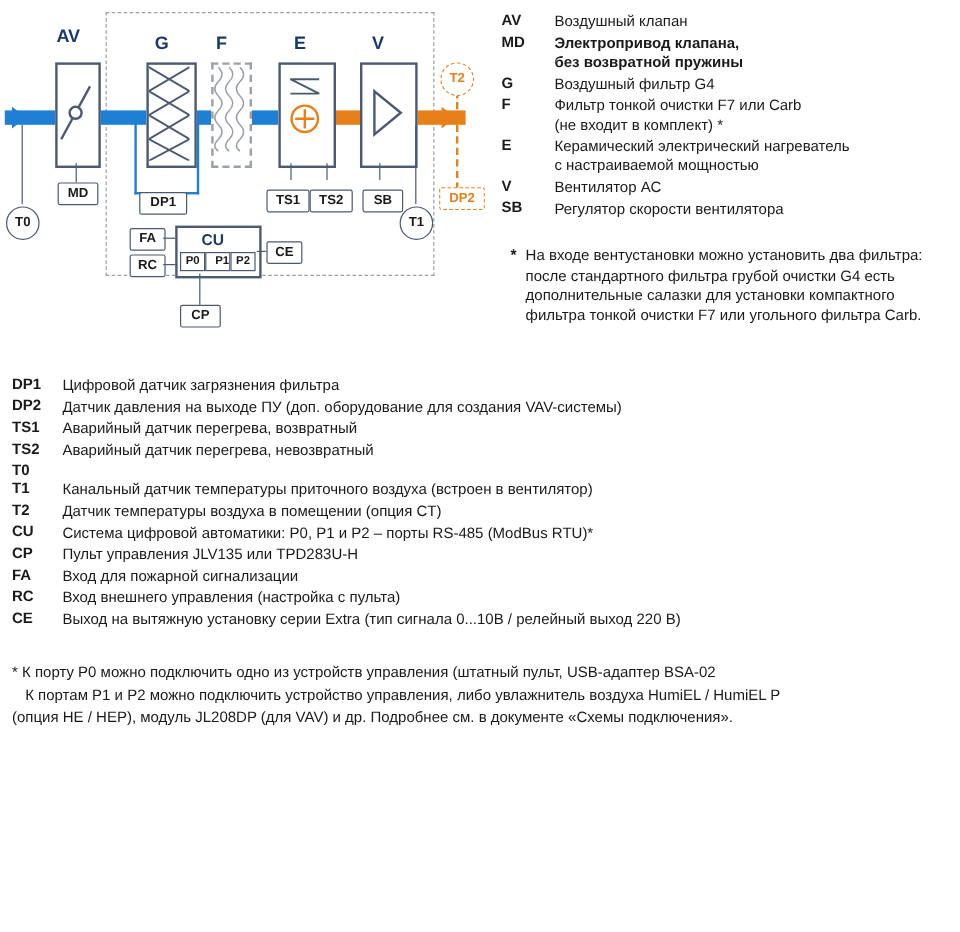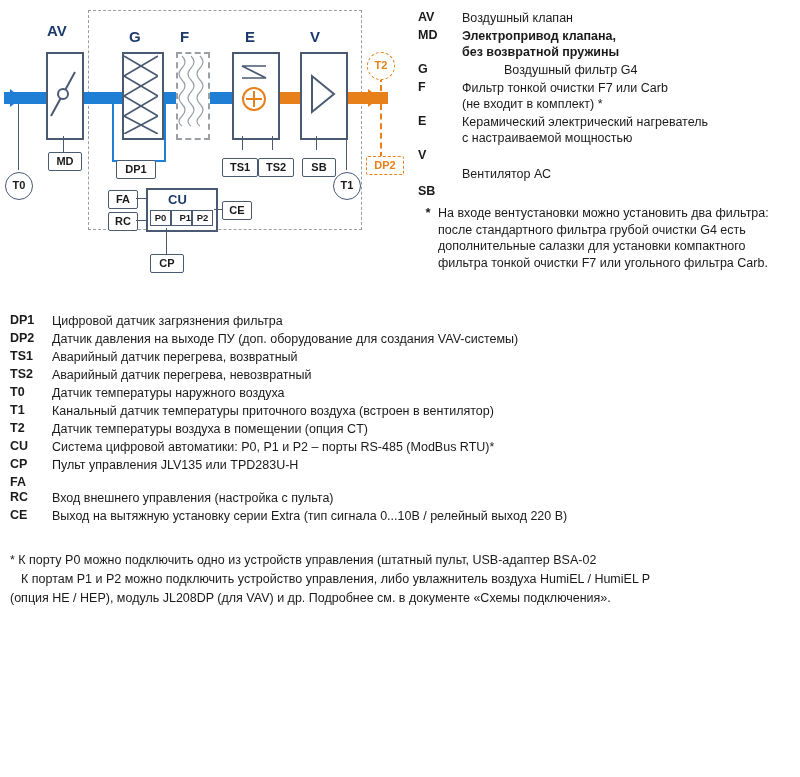--- a/index.html
+++ b/index.html
@@ -195,38 +195,39 @@
         <div class="leg-key">AV</div>
         <div class="leg-val" style="white-space:pre-line;">Воздушный клапан</div>
       </div>
     <div class="leg-row">
         <div class="leg-key">MD</div>
         <div class="leg-val" style="white-space:pre-line;font-weight:bold;">Электропривод клапана,
 без возвратной пружины</div>
       </div>
     <div class="leg-row">
         <div class="leg-key">G</div>
-        <div class="leg-val" style="white-space:pre-line;margin-left:42px;">Воздушный фильтр G4</div>
+        <div class="leg-val" style="white-space:pre-line;">Воздушный фильтр G4</div>
       </div>
     <div class="leg-row">
         <div class="leg-key">F</div>
         <div class="leg-val" style="white-space:pre-line;">Фильтр тонкой очистки F7 или Carb
 (не входит в комплект) *</div>
       </div>
     <div class="leg-row">
         <div class="leg-key">E</div>
         <div class="leg-val" style="white-space:pre-line;">Керамический электрический нагреватель
 с настраиваемой мощностью</div>
       </div>
     <div class="leg-row">
         <div class="leg-key">V</div>
-        <div class="leg-val" style="white-space:pre-line;margin-top:18px;">Вентилятор АС</div>
+        <div class="leg-val" style="white-space:pre-line;">Вентилятор АС</div>
       </div>
     <div class="leg-row">
         <div class="leg-key">SB</div>
+        <div class="leg-val" style="white-space:pre-line;">Регулятор скорости вентилятора</div>
       </div>
   </div>
 
   <div class="note">
     <div class="note-star">*</div>
     <div class="note-txt">На входе вентустановки можно установить два фильтра: после стандартного фильтра грубой очистки G4 есть дополнительные салазки для установки компактного фильтра тонкой очистки F7 или угольного фильтра Carb.</div>
   </div>
 
   <div class="blist">
     <div class="brow">
@@ -240,40 +241,40 @@
     <div class="brow">
         <div class="bkey">TS1</div>
         <div class="bval">Аварийный датчик перегрева, возвратный</div>
       </div>
     <div class="brow">
         <div class="bkey">TS2</div>
         <div class="bval">Аварийный датчик перегрева, невозвратный</div>
       </div>
     <div class="brow">
         <div class="bkey">T0</div>
-        <div class="bval">Датчик температуры наружного воздуха</div>
       </div>
     <div class="brow">
         <div class="bkey">T1</div>
         <div class="bval">Канальный датчик температуры приточного воздуха (встроен в вентилятор)</div>
       </div>
     <div class="brow">
         <div class="bkey">T2</div>
         <div class="bval">Датчик температуры воздуха в помещении (опция CT)</div>
       </div>
     <div class="brow">
         <div class="bkey">CU</div>
         <div class="bval">Система цифровой автоматики: P0, P1 и P2 – порты RS-485 (ModBus RTU)*</div>
       </div>
     <div class="brow">
         <div class="bkey">CP</div>
         <div class="bval">Пульт управления JLV135 или TPD283U-H</div>
       </div>
     <div class="brow">
         <div class="bkey">FA</div>
+        <div class="bval">Вход для пожарной сигнализации</div>
       </div>
     <div class="brow">
         <div class="bkey">RC</div>
         <div class="bval">Вход внешнего управления (настройка с пульта)</div>
       </div>
     <div class="brow">
         <div class="bkey">CE</div>
         <div class="bval">Выход на вытяжную установку серии Extra (тип сигнала 0...10В / релейный выход 220 В)</div>
       </div>
   </div>

